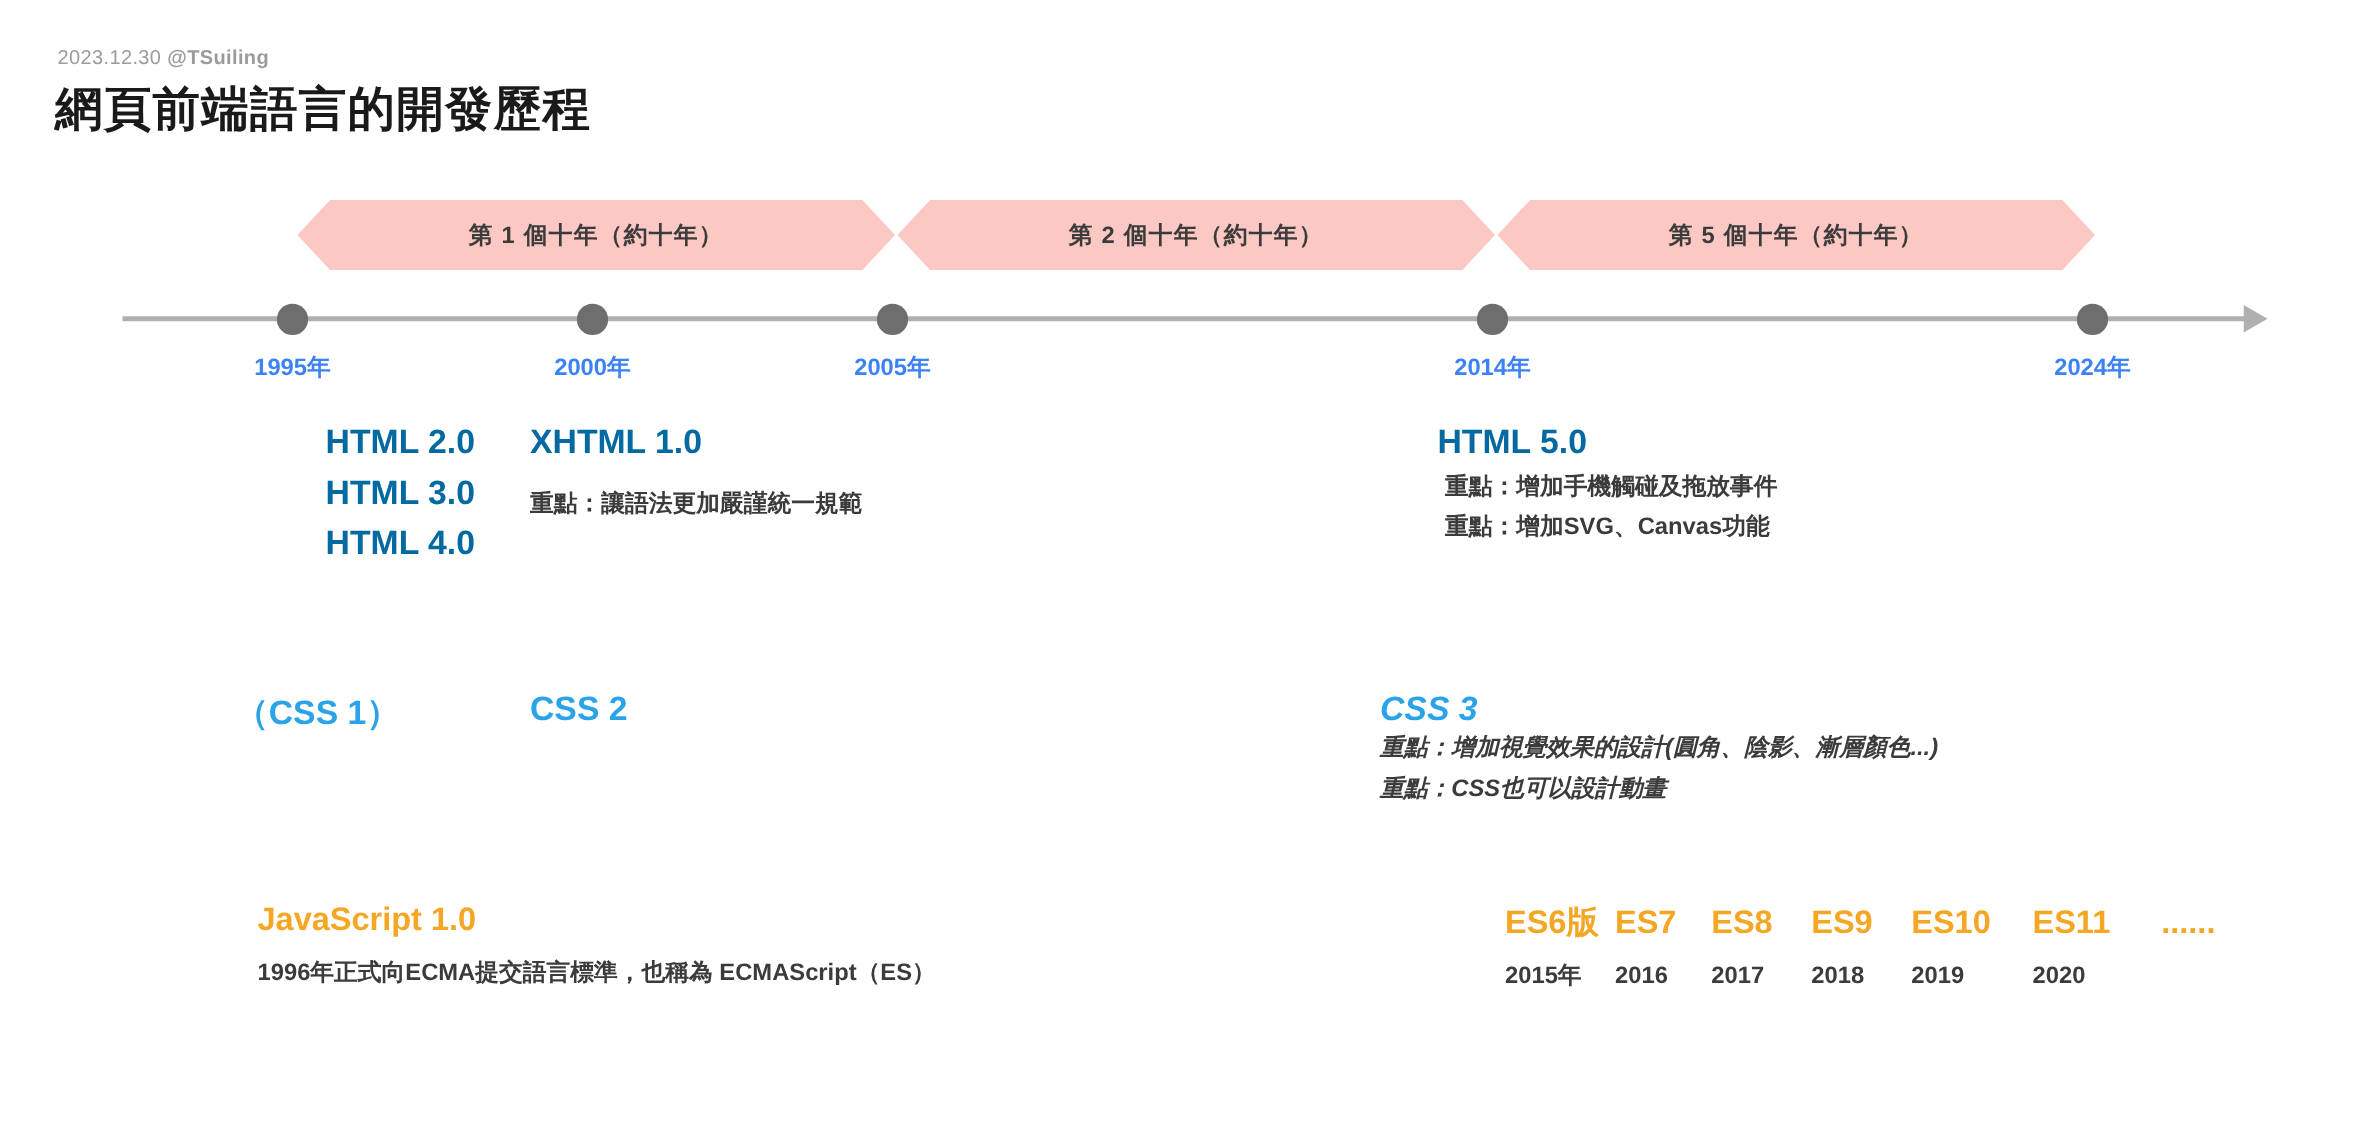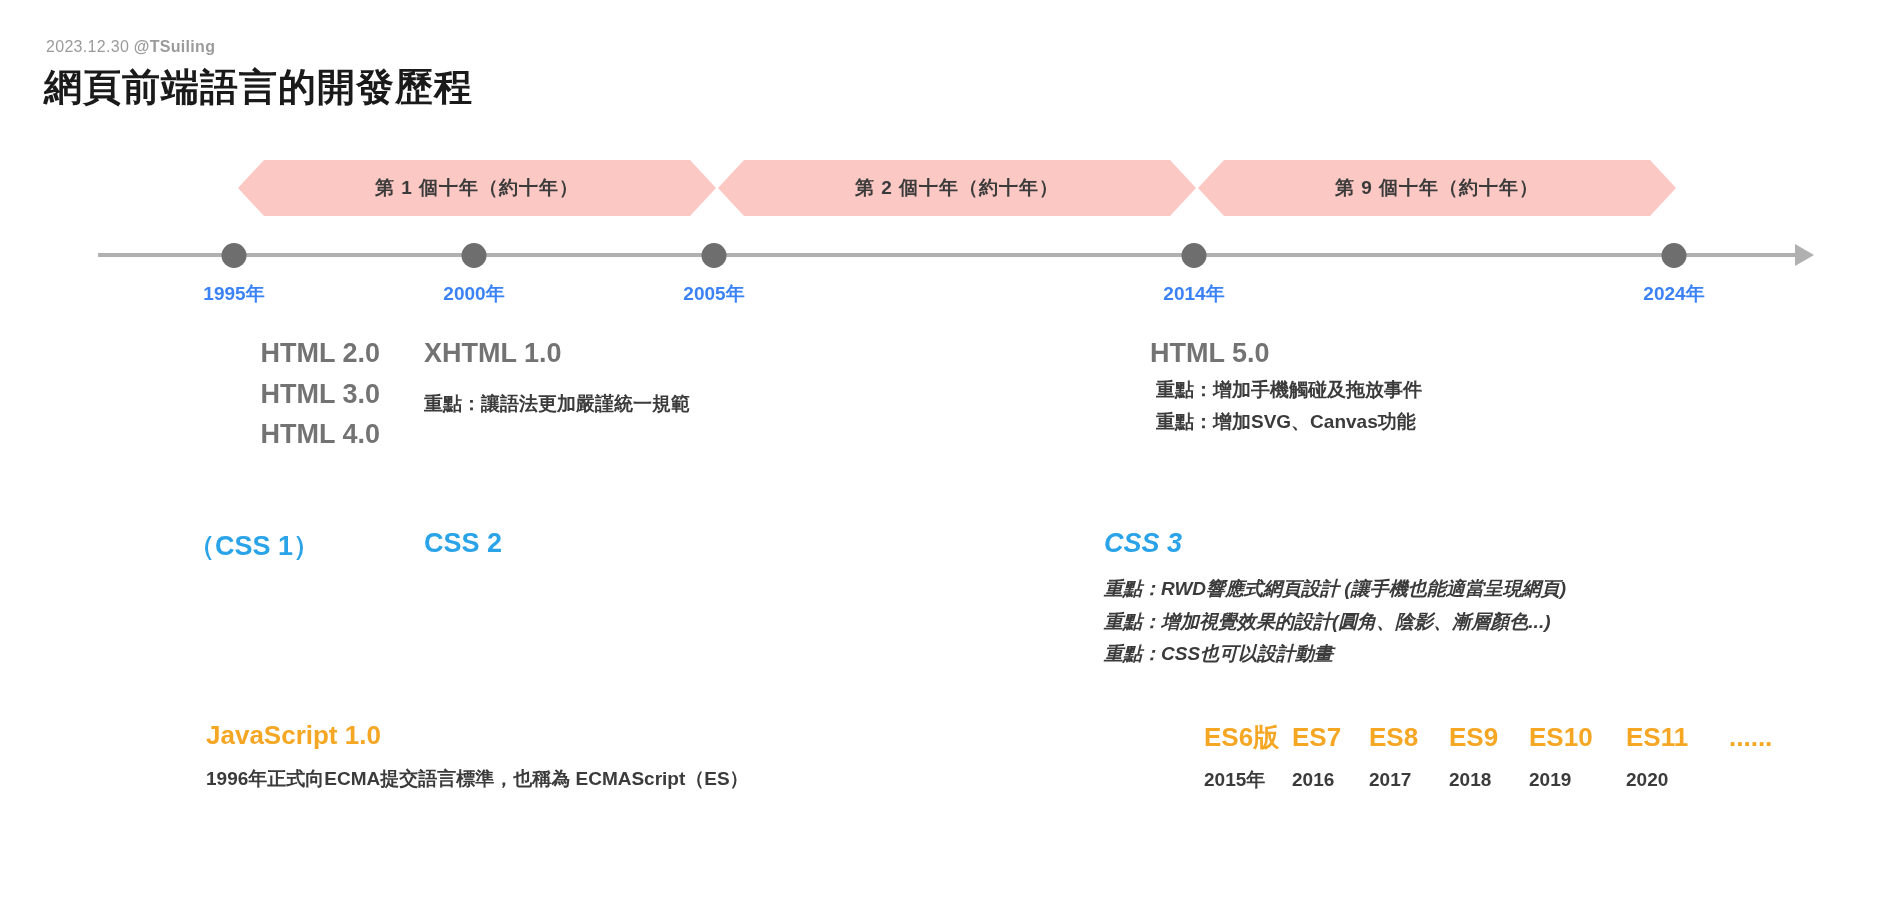--- a/index.html
+++ b/index.html
@@ -105,30 +105,31 @@
     white-space: nowrap;
   }
 
   
   .block {
     position: absolute;
   }
   .h-head {
     font-size: 27px;
     font-weight: 700;
-    color: #737373;
+    color: #0369a1;
     white-space: nowrap;
     line-height: 1.5;
   }
   .h-head.right { text-align: right; }
   .c-head {
     font-size: 27px;
     font-weight: 700;
     color: #2aa3e8;
     white-space: nowrap;
+    margin-top: 24px;
   }
   .j-head {
     font-size: 26px;
     font-weight: 700;
     color: #f5a623;
     white-space: nowrap;
   }
   .note {
     font-size: 19px;
     font-weight: 700;
@@ -173,21 +174,21 @@
   <div class="decade" style="left:238px;width:478px;">
     <span class="band"></span>
     <span class="dlabel">第 1 個十年（約十年）</span>
   </div>
   <div class="decade" style="left:718px;width:478px;">
     <span class="band"></span>
     <span class="dlabel">第 2 個十年（約十年）</span>
   </div>
   <div class="decade" style="left:1198px;width:478px;">
     <span class="band"></span>
-    <span class="dlabel">第 9 個十年（約十年）</span>
+    <span class="dlabel">第 5 個十年（約十年）</span>
   </div>
 
   <div class="axis"></div>
   <div class="axis-head"></div>
 
   <div class="node" style="left:234px;"></div>
   <div class="node" style="left:474px;"></div>
   <div class="node" style="left:714px;"></div>
   <div class="node" style="left:1194px;"></div>
   <div class="node" style="left:1674px;"></div>
@@ -218,21 +219,20 @@
   <div class="block" style="left:188px;top:528px;">
     <div class="c-head">（CSS 1）</div>
   </div>
 
   <div class="block" style="left:424px;top:528px;">
     <div class="c-head">CSS 2</div>
   </div>
 
   <div class="block" style="left:1104px;top:528px;font-style:italic;">
     <div class="c-head">CSS 3</div>
-    <div class="note" style="margin-top:14px;">重點：RWD響應式網頁設計 (讓手機也能適當呈現網頁)</div>
     <div class="note">重點：增加視覺效果的設計(圓角、陰影、漸層顏色...)</div>
     <div class="note">重點：CSS也可以設計動畫</div>
   </div>
 
   <div class="block" style="left:206px;top:720px;">
     <div class="j-head">JavaScript 1.0</div>
     <div class="note" style="margin-top:12px;">1996年正式向ECMA提交語言標準，也稱為 ECMAScript（ES）</div>
   </div>
 
   <div class="block" style="left:1204px;top:720px;">

